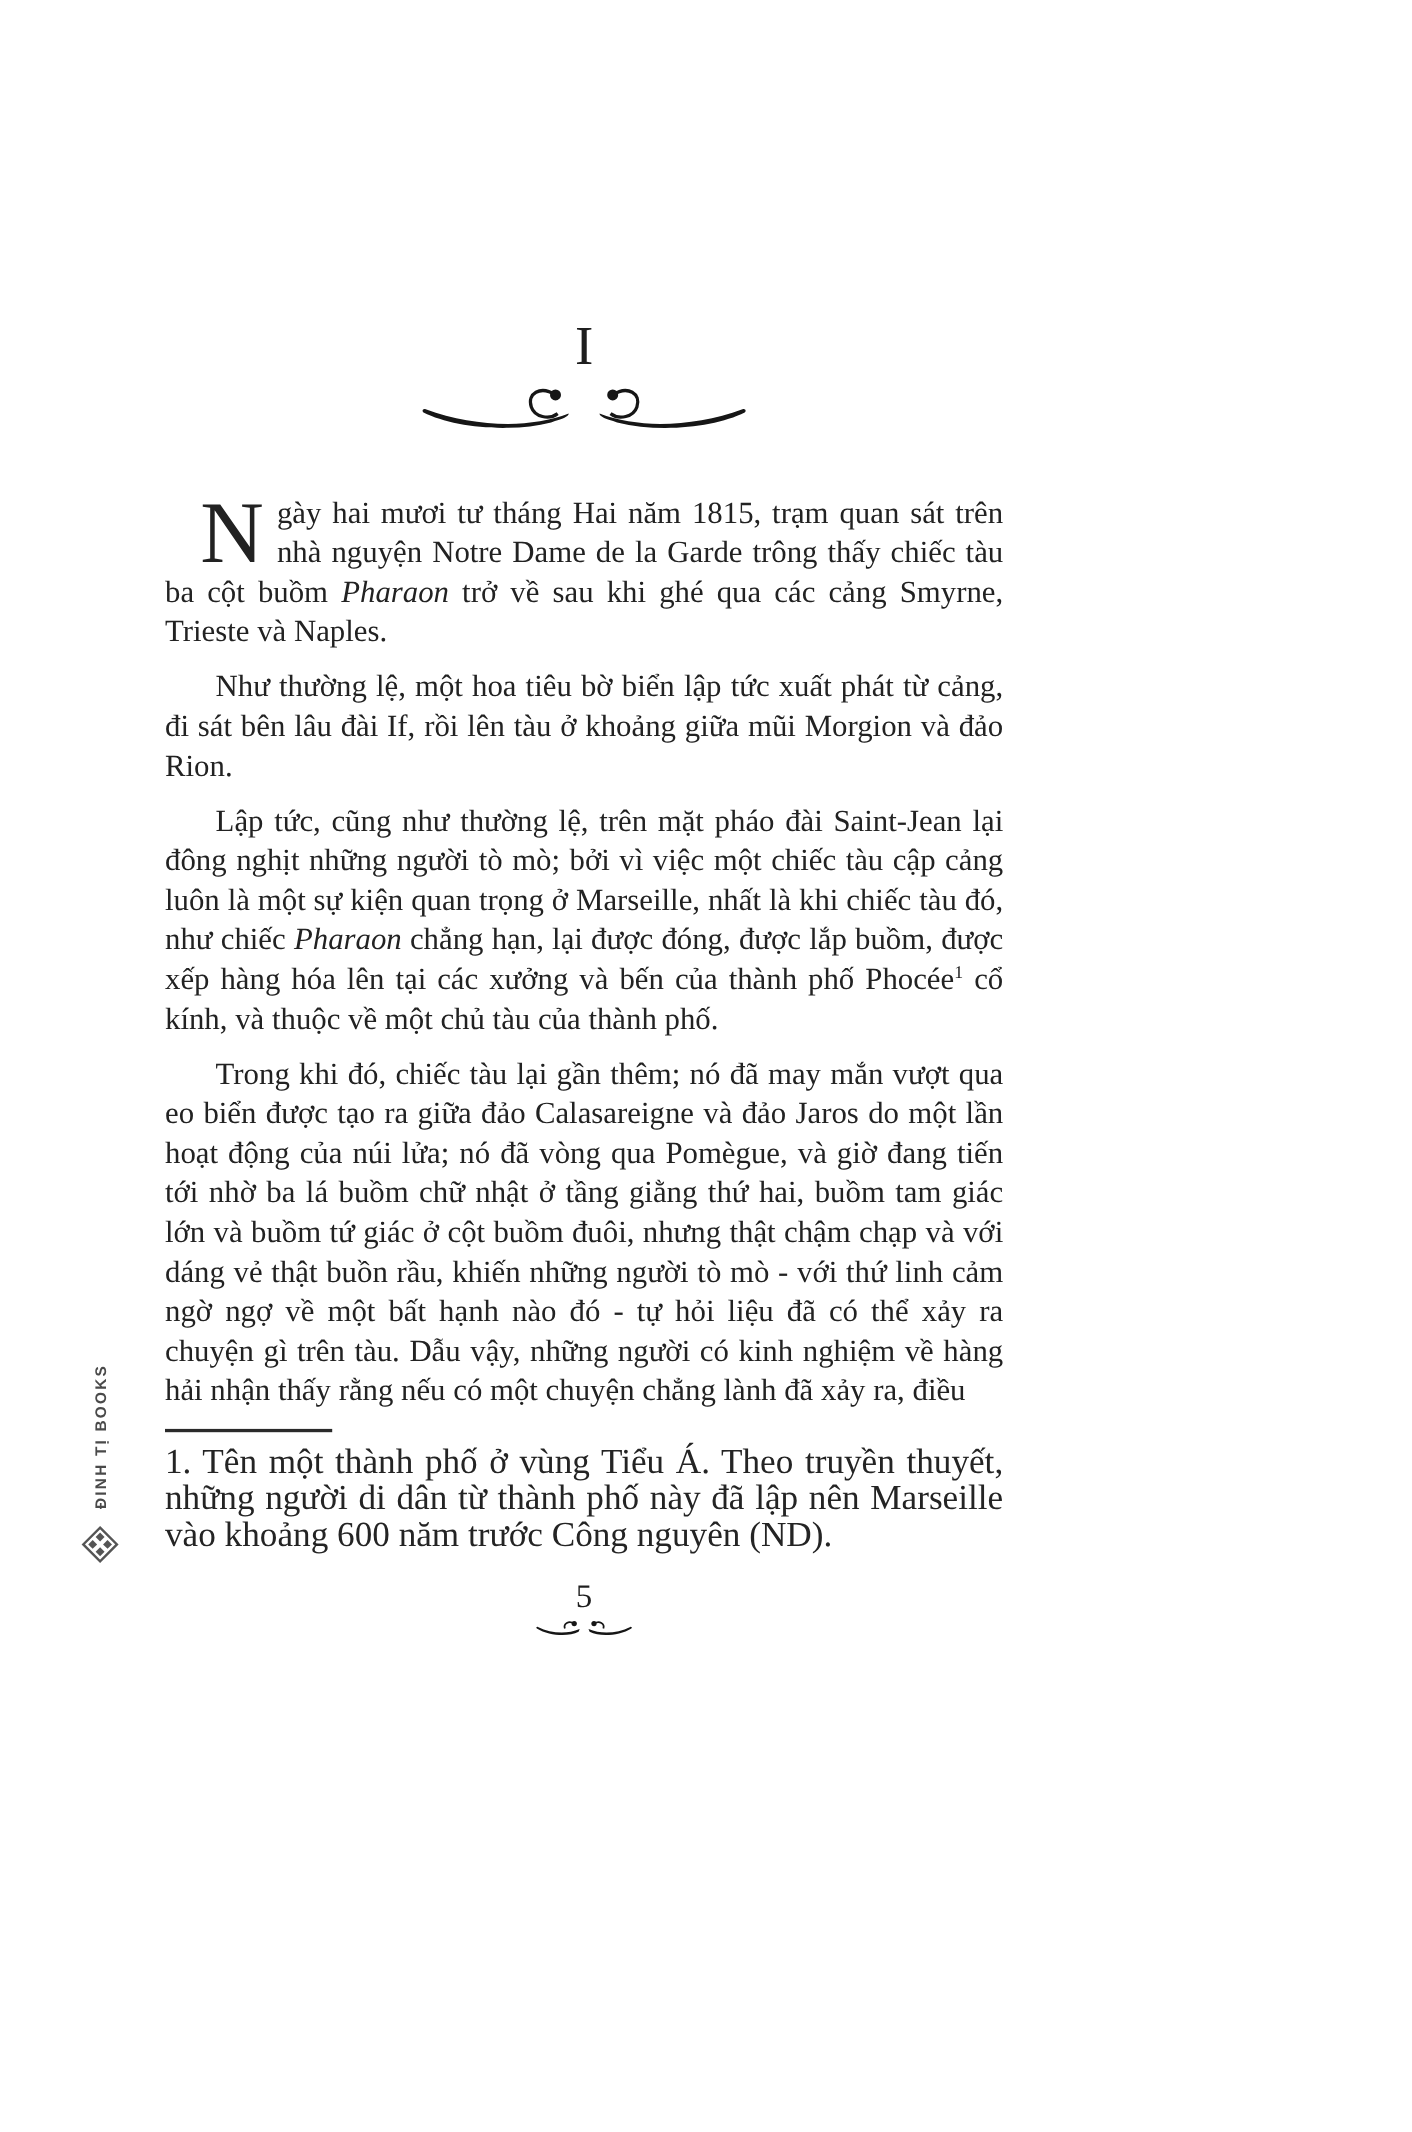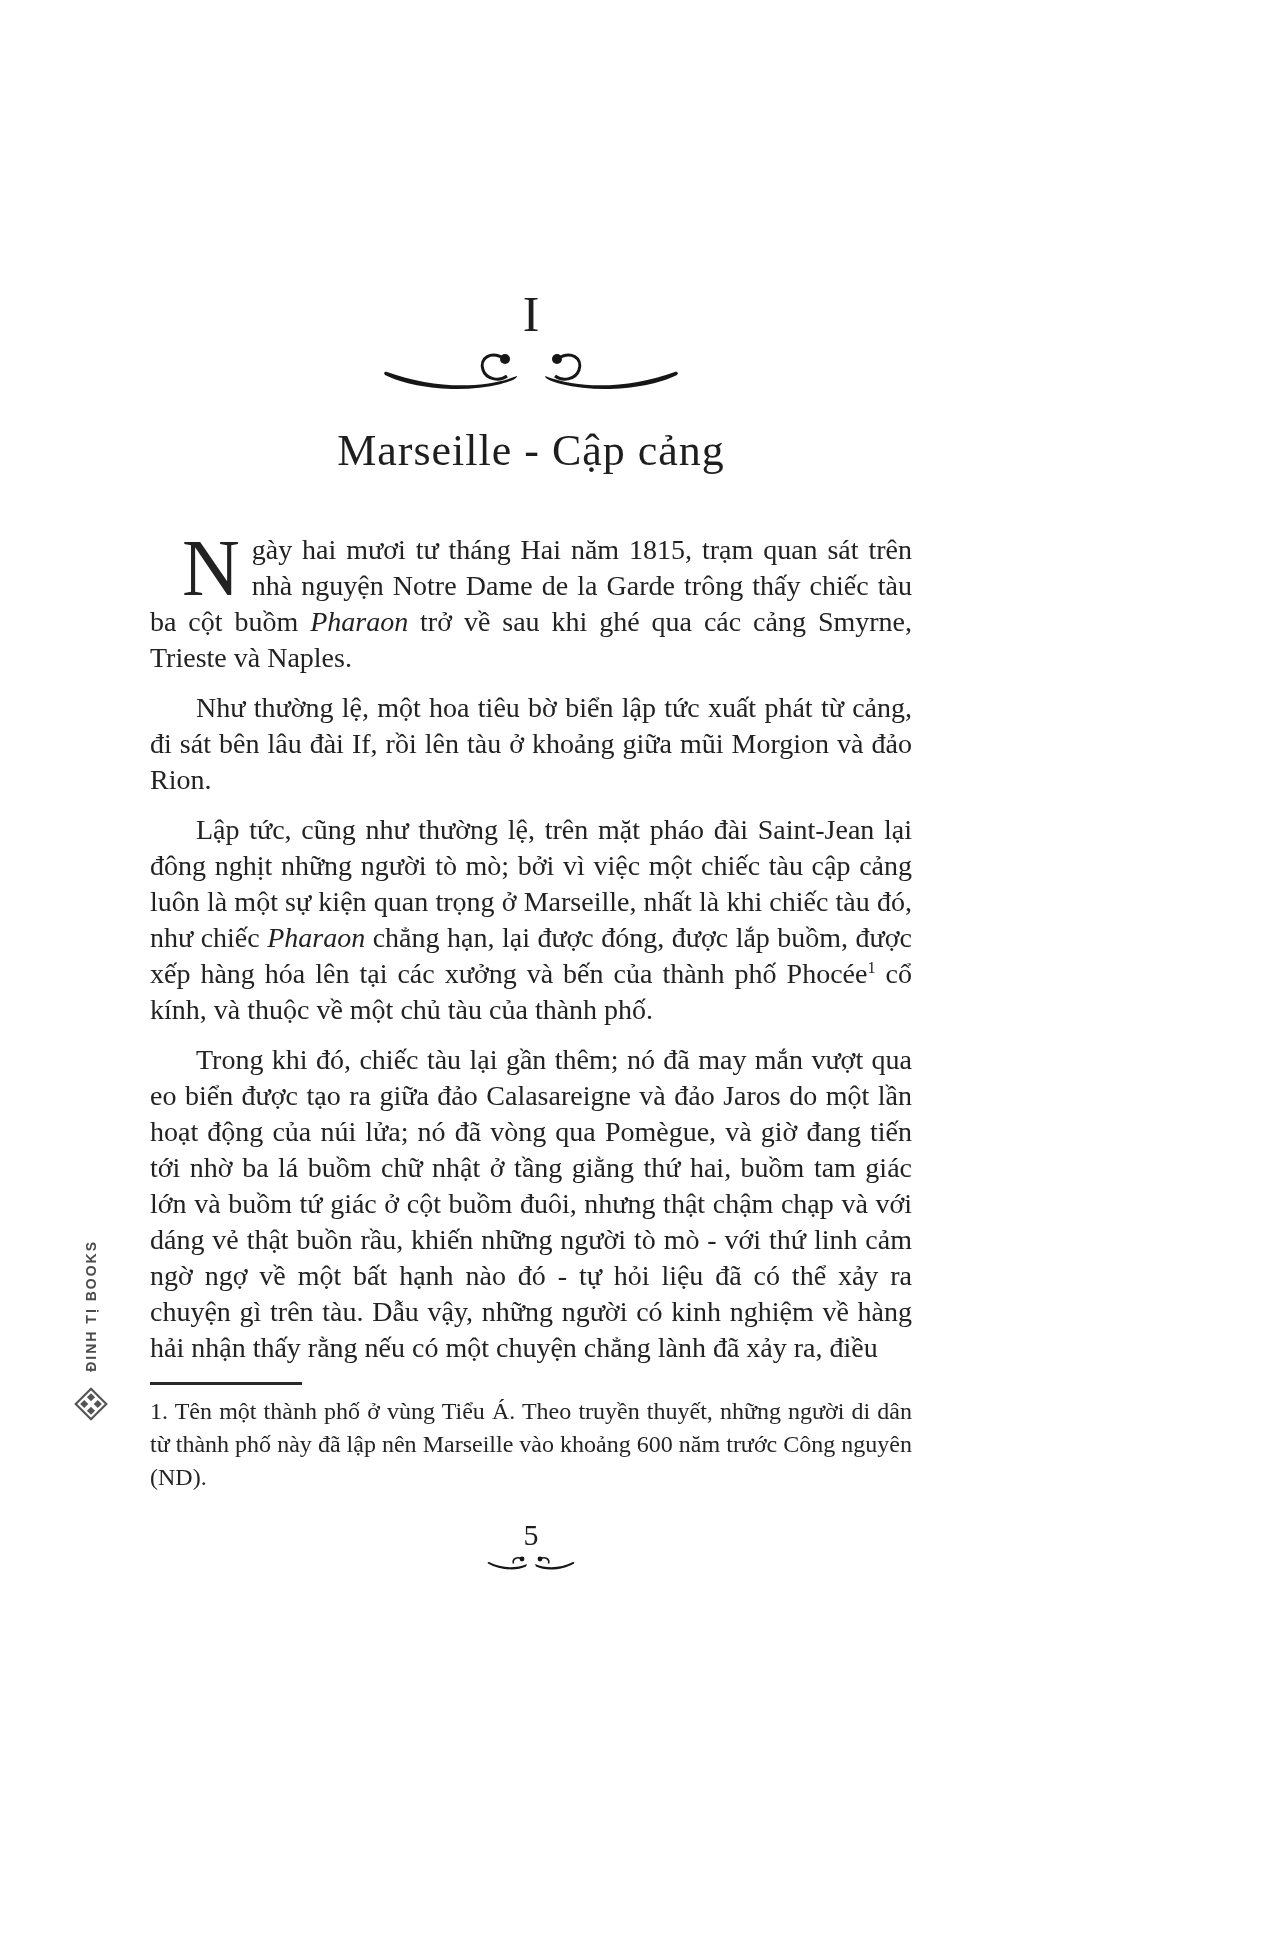--- a/index.html
+++ b/index.html
@@ -57,21 +57,21 @@
   }
   .body-text em { font-style: italic; }
   .body-text sup { font-size: 0.58em; vertical-align: super; line-height: 0; }
   .footnote-rule {
     margin-top: 16px;
     width: 152px;
     border-top: 3px solid #2a2a2a;
   }
   .footnote {
     margin-top: 10px;
-    font-size: 24px;
+    font-size: 32px;
     line-height: 33px;
     text-align: justify;
     color: #242424;
   }
   .page-number {
     margin-top: 24px;
     text-align: center;
     font-size: 30px;
     line-height: 34px;
   }
@@ -133,21 +133,20 @@
           </g>
           <g transform="translate(150,0) scale(-1,1)">
             <path d="M14,30 C50,44 100,42 144,26 C146,25 148,27 146,29 C120,42 70,48 30,38 C20,35 14,33 14,30 Z"></path>
             <circle cx="26" cy="13" r="5"></circle>
             <path d="M26,13 C40,4 52,12 48,24 C45,33 32,36 24,30" fill="none" stroke="#161616" stroke-width="3"></path>
           </g>
         </g>
       </svg>
     </div>
 
-    <h1 class="chapter-title">Marseille - Cập cảng</h1>
 
     <div class="body-text" id="body-text">
         <p class="para first"><span class="drop-cap">N</span><span>gày hai mươi tư tháng Hai năm 1815, trạm quan sát trên nhà nguyện Notre Dame de la Garde trông thấy chiếc tàu ba cột buồm </span><em>Pharaon</em><span> trở về sau khi ghé qua các cảng Smyrne, Trieste và Naples.</span></p>
         <p class="para"><span>Như thường lệ, một hoa tiêu bờ biển lập tức xuất phát từ cảng, đi sát bên lâu đài If, rồi lên tàu ở khoảng giữa mũi Morgion và đảo Rion.</span></p>
         <p class="para"><span>Lập tức, cũng như thường lệ, trên mặt pháo đài Saint-Jean lại đông nghịt những người tò mò; bởi vì việc một chiếc tàu cập cảng luôn là một sự kiện quan trọng ở Marseille, nhất là khi chiếc tàu đó, như chiếc </span><em>Pharaon</em><span> chẳng hạn, lại được đóng, được lắp buồm, được xếp hàng hóa lên tại các xưởng và bến của thành phố Phocée</span><sup>1</sup><span> cổ kính, và thuộc về một chủ tàu của thành phố.</span></p>
         <p class="para"><span>Trong khi đó, chiếc tàu lại gần thêm; nó đã may mắn vượt qua eo biển được tạo ra giữa đảo Calasareigne và đảo Jaros do một lần hoạt động của núi lửa; nó đã vòng qua Pomègue, và giờ đang tiến tới nhờ ba lá buồm chữ nhật ở tầng giằng thứ hai, buồm tam giác lớn và buồm tứ giác ở cột buồm đuôi, nhưng thật chậm chạp và với dáng vẻ thật buồn rầu, khiến những người tò mò - với thứ linh cảm ngờ ngợ về một bất hạnh nào đó - tự hỏi liệu đã có thể xảy ra chuyện gì trên tàu. Dẫu vậy, những người có kinh nghiệm về hàng hải nhận thấy rằng nếu có một chuyện chẳng lành đã xảy ra, điều</span></p>
       </div>
 
     <div class="footnote-rule"></div>
     <div class="footnote">1. Tên một thành phố ở vùng Tiểu Á. Theo truyền thuyết, những người di dân từ thành phố này đã lập nên Marseille vào khoảng 600 năm trước Công nguyên (ND).</div>

